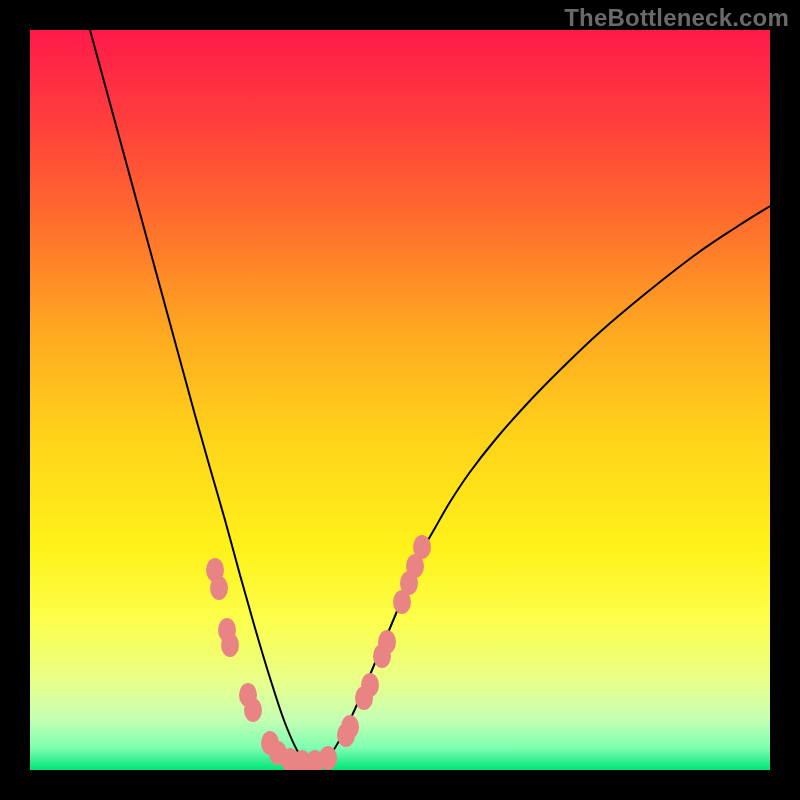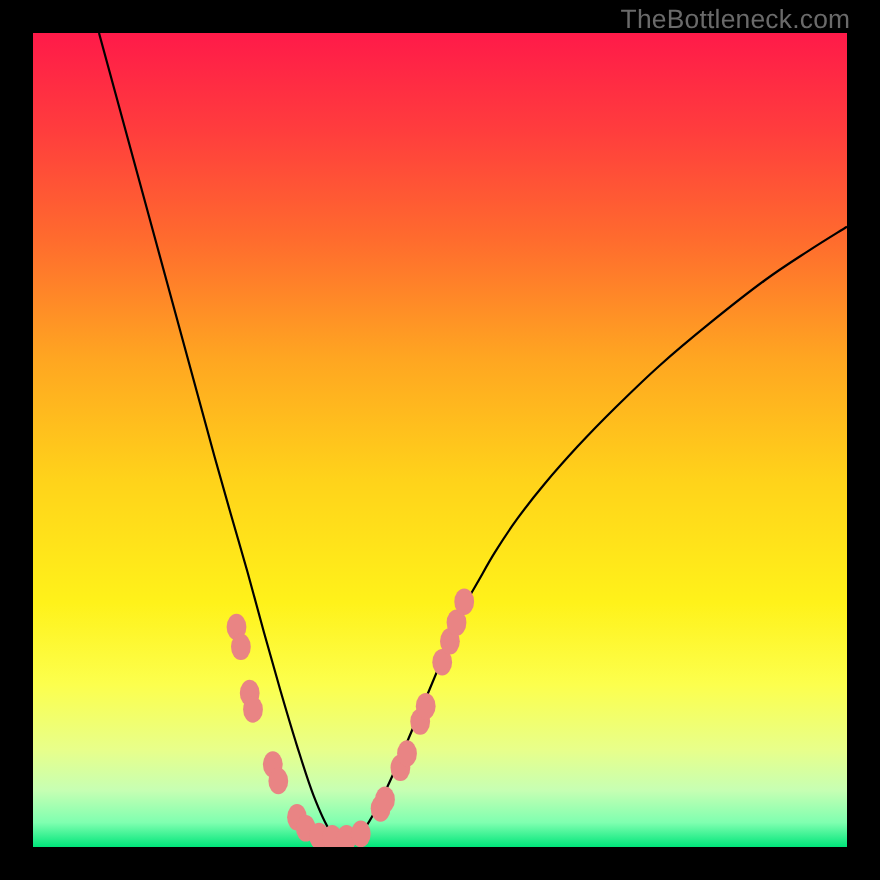--- a/index.html
+++ b/index.html
@@ -20,24 +20,24 @@
     position: absolute;
     left: 30px;
     top: 30px;
     width: 740px;
     height: 740px;
     overflow: hidden;
   }
   .watermark {
     position: absolute;
     top: 4px;
-    right: 27px;
+    right: 11px;
     color: #6a6a6a;
     font-size: 24px;
-    font-weight: 400;
+    font-weight: 700;
     letter-spacing: 0.2px;
     user-select: none;
   }
   svg { display: block; }
 </style>
 </head>
 <body>
 
 <div class="frame">
 

